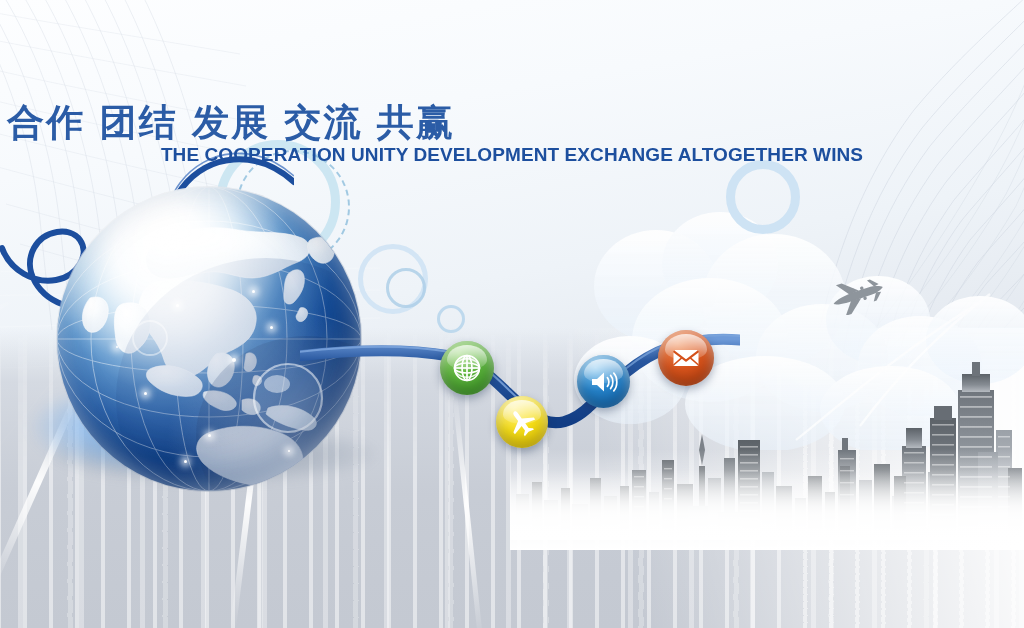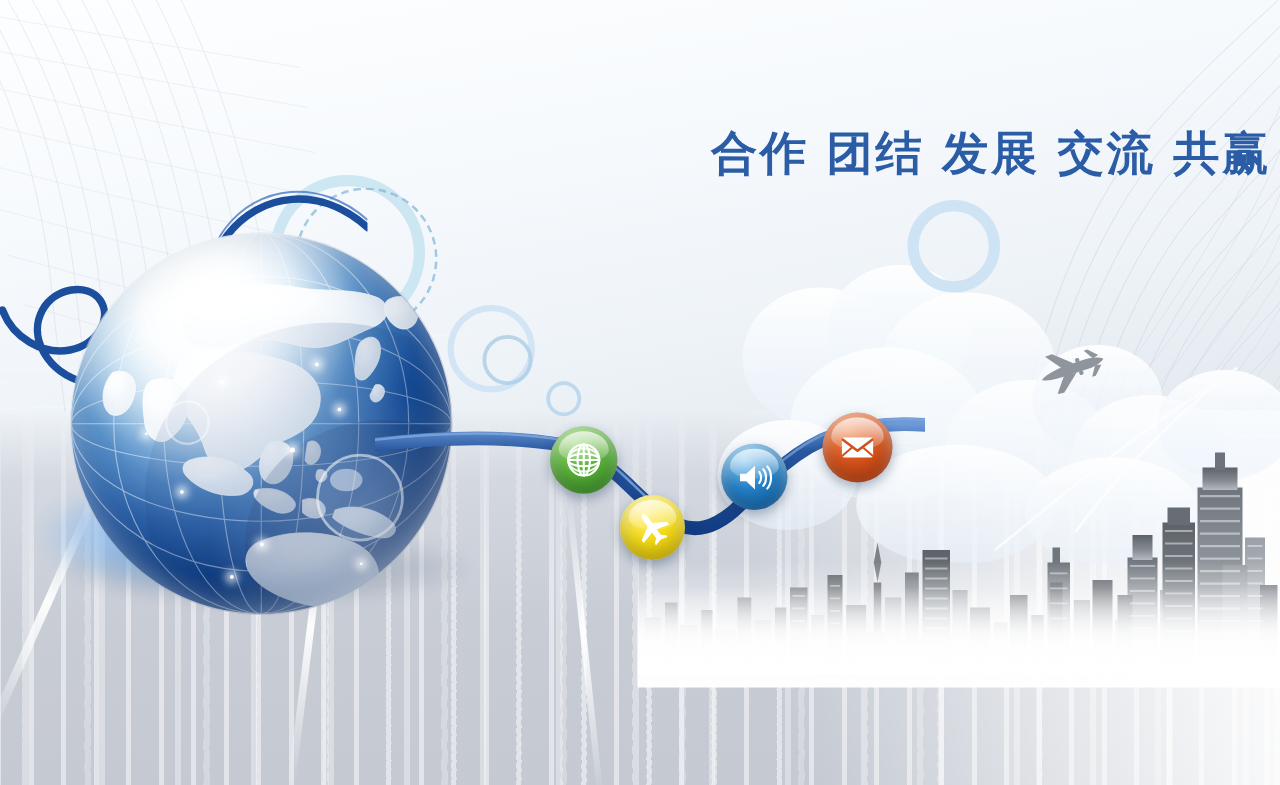--- a/index.html
+++ b/index.html
@@ -119,21 +119,21 @@
   .skyline{position:absolute;left:510px;top:300px;width:514px;height:240px;}
   .skyline-fade{
     position:absolute;left:510px;top:470px;width:514px;height:80px;
     background:linear-gradient(180deg,rgba(255,255,255,0) 0%,rgba(255,255,255,.85) 55%,rgba(255,255,255,1) 100%);
     pointer-events:none;
   }
   .plane-sky{position:absolute;left:826px;top:275px;width:64px;height:40px;}
 
   
   .headline{
-    position:absolute;left:0;top:98px;width:1024px;text-align:right;
+    position:absolute;left:0;top:98px;width:1024px;text-align:left;
     font-family:"DejaVu Sans","Liberation Sans",sans-serif;
     font-size:37px;font-weight:600;letter-spacing:.06em;
     color:#2b5ca6;white-space:nowrap;
   }
   .headline span{margin:0 7px;}
   .subline{
     position:absolute;left:0;top:144px;width:1024px;text-align:center;
     font-family:"Liberation Sans","DejaVu Sans",sans-serif;
     font-size:19px;font-weight:600;letter-spacing:.005em;
     color:#1d4f9e;white-space:nowrap;
@@ -631,14 +631,15 @@
         <path d="M3.5,23 L12,15.6" fill="none" stroke="#d4511a" stroke-width="1.6"></path>
         <path d="M28.5,23 L20,15.6" fill="none" stroke="#d4511a" stroke-width="1.6"></path>
       </g>
     </svg>
   </div>
 
   <div class="headline">
     <span>合作</span><span>团结</span><span>发展</span><span>交流</span><span>共赢</span>
   </div>
 
+  <div class="subline">THE COOPERATION UNITY DEVELOPMENT EXCHANGE ALTOGETHER WINS</div>
 
 </div>
 
 </body></html>

